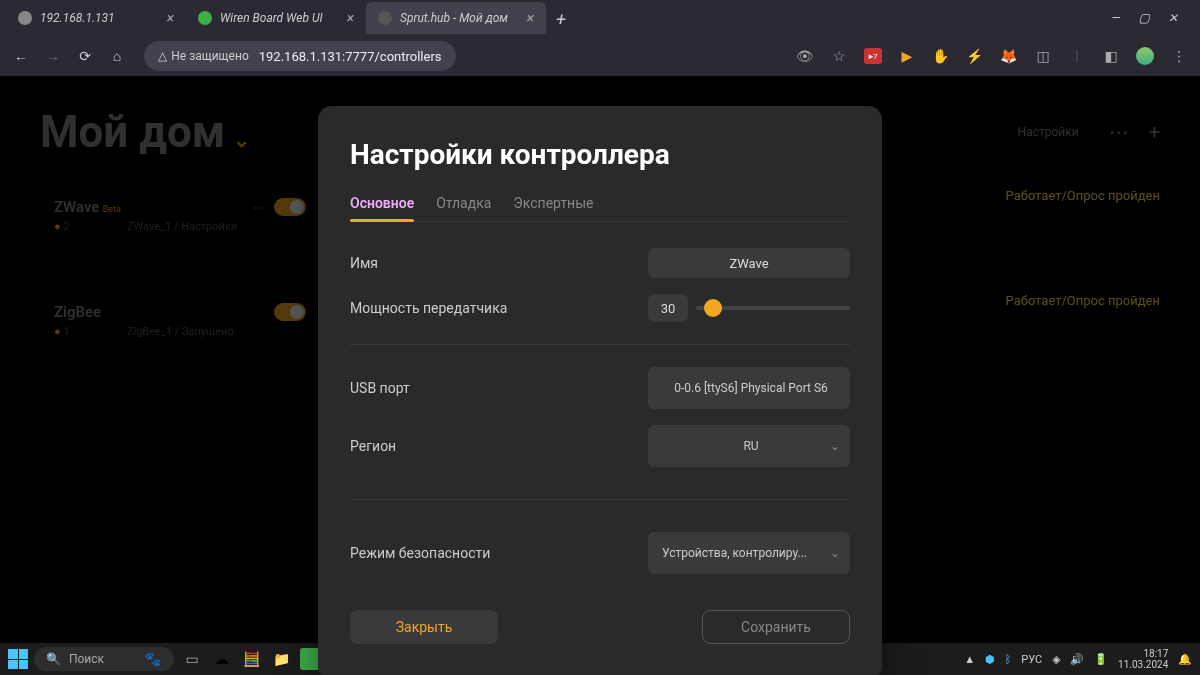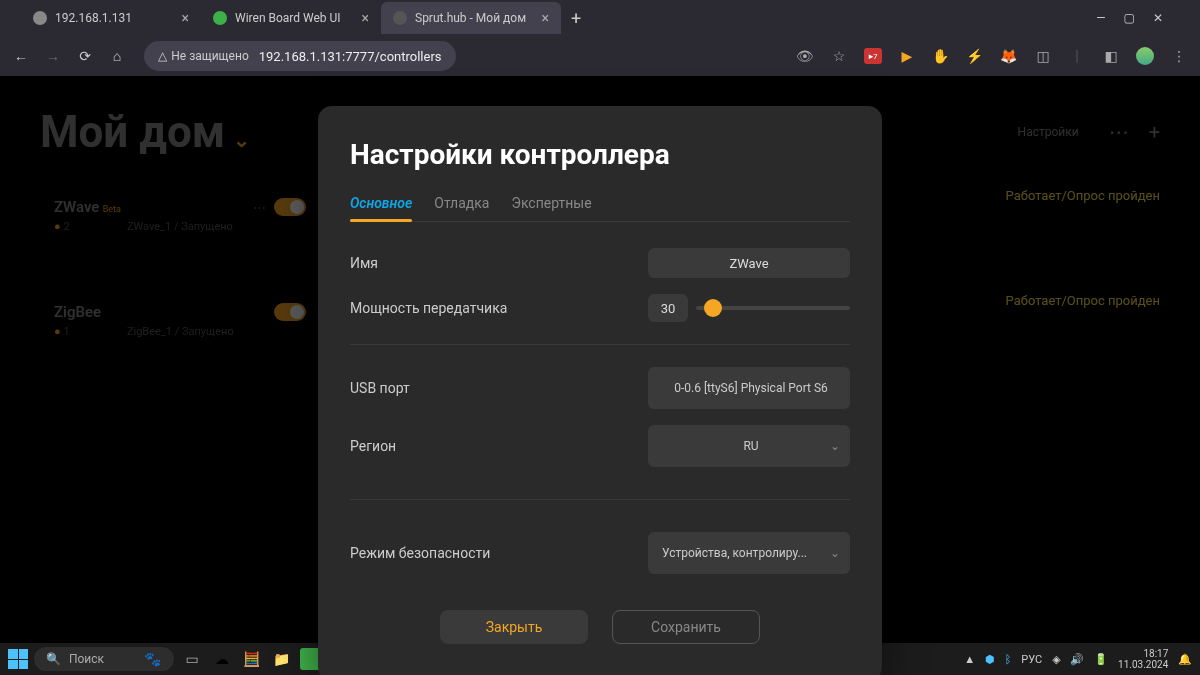--- a/index.html
+++ b/index.html
@@ -1,20 +1,20 @@
 <!DOCTYPE html>
 <html><head>
 <meta charset="utf-8">
 <style>
 * { margin: 0; padding: 0; box-sizing: border-box; font-family: -apple-system, BlinkMacSystemFont, "Segoe UI", Roboto, sans-serif; }
 body { width: 1200px; height: 675px; background: #1a1a1a; overflow: hidden; position: relative; }
 
 
 .browser-top { background: #2b2a33; height: 76px; }
-.tabs-row { display: flex; align-items: center; height: 36px; padding: 0 21px; }
+.tabs-row { display: flex; align-items: center; height: 36px; padding: 0 6px; font-style: italic; }
 .tab { display: flex; align-items: center; gap: 8px; padding: 0 12px; height: 32px; font-size: 12px; color: #ccc; border-radius: 6px 6px 0 0; position: relative; min-width: 180px; }
 .tab.active { background: #42414d; }
 .tab-icon { width: 14px; height: 14px; border-radius: 50%; display: inline-block; }
 .tab-close { color: #aaa; font-size: 14px; margin-left: auto; }
 .tab-add { color: #ccc; font-size: 18px; padding: 0 10px; }
 .win-controls { margin-left: auto; display: flex; gap: 18px; padding-right: 16px; color: #ccc; font-size: 12px; }
 .addr-row { display: flex; align-items: center; height: 40px; padding: 0 12px; gap: 14px; background: #2b2a33; }
 .nav-icon { color: #ccc; font-size: 14px; width: 18px; text-align: center; }
 .addr-bar { flex: 0 0 auto; display: flex; align-items: center; gap: 10px; background: #42414d; border-radius: 16px; padding: 4px 14px; height: 30px; font-size: 13px; color: #eee; margin-left: 4px; }
 .not-secure { color: #ccc; font-size: 12px; display: flex; align-items: center; gap: 4px; }
@@ -35,34 +35,34 @@
 .ctrl-card .toggle { position: absolute; right: 14px; top: 10px; width: 32px; height: 18px; background: #f5a623; border-radius: 10px; }
 .ctrl-card .toggle::after { content: ''; position: absolute; right: 2px; top: 2px; width: 14px; height: 14px; background: #fff; border-radius: 50%; }
 .ctrl-card .sub { font-size: 11px; color: #555; margin-top: 4px; }
 .status-txt { position: absolute; right: 40px; color: #fde047; font-size: 13px; margin-left: 15px; }
 
 
 .modal { position: absolute; top: 106px; left: 318px; width: 564px; background: #2a2a2a; border-radius: 14px; padding: 32px 32px 37px; color: #ddd; z-index: 10; box-shadow: 0 10px 40px rgba(0,0,0,0.5); }
 .modal-title { font-size: 28px; font-weight: 700; color: #fff; margin-bottom: 24px; }
 .modal-tabs { display: flex; gap: 22px; border-bottom: 1px solid #3a3a3a; margin-bottom: 18px; }
 .modal-tab { font-size: 14px; color: #888; padding-bottom: 10px; position: relative; }
-.modal-tab.active { color: #0ea5e9; font-weight: 600; font-style: italic; }
+.modal-tab.active { color: #f0abfc; font-weight: 600; }
 .modal-tab.active::after { content: ''; position: absolute; left: 0; right: 0; bottom: -1px; height: 3px; background: #f5a623; border-radius: 2px; }
 .form-row { display: flex; align-items: center; justify-content: space-between; padding: 8px 0; }
 .form-label { font-size: 14px; color: #ccc; }
 .text-input { width: 202px; height: 30px; background: #3a3a3a; border: none; border-radius: 6px; color: #ddd; text-align: center; font-size: 13px; }
 .slider-wrap { display: flex; align-items: center; gap: 8px; width: 202px; }
 .slider-val { width: 40px; height: 28px; background: #3a3a3a; border-radius: 6px; display: flex; align-items: center; justify-content: center; font-size: 13px; color: #ddd; }
 .slider-track { flex: 1; height: 4px; background: #444; border-radius: 2px; position: relative; }
 .slider-thumb { position: absolute; left: 8px; top: -7px; width: 18px; height: 18px; background: #f5a623; border-radius: 50%; }
 .divider { height: 1px; background: #3a3a3a; margin: 14px 0; }
 .select-input { width: 202px; height: 42px; background: #3a3a3a; border: none; border-radius: 6px; color: #ccc; font-size: 12px; display: flex; align-items: center; justify-content: space-between; padding: 0 10px 0 14px; }
 .select-input.center { justify-content: center; position: relative; }
 .select-input .chev { position: absolute; right: 10px; color: #888; }
-.modal-actions { display: flex; justify-content: center; gap: 24px; margin-top: 28px; }
+.modal-actions { display: flex; justify-content: space-between; gap: 24px; margin-top: 28px; }
 .btn { width: 148px; height: 34px; border-radius: 8px; font-size: 14px; display: flex; align-items: center; justify-content: center; border: none; }
 .btn-primary { background: #3a3a3a; color: #f5a623; }
 .btn-secondary { background: transparent; color: #888; border: 1px solid #555; }
 
 
 .taskbar { position: absolute; bottom: 0; left: 0; right: 0; height: 32px; background: #1c1c1c; display: flex; align-items: center; padding: 0 8px; gap: 6px; }
 .win-start { width: 20px; height: 20px; display: grid; grid-template-columns: 1fr 1fr; grid-template-rows: 1fr 1fr; gap: 1px; }
 .win-start div { background: #4cc2ff; }
 .search-box { display: flex; align-items: center; gap: 8px; background: #2d2d2d; border-radius: 14px; padding: 3px 12px; font-size: 12px; color: #aaa; width: 140px; height: 24px; }
 .tb-icon { width: 24px; height: 24px; display: flex; align-items: center; justify-content: center; font-size: 14px; }
@@ -130,21 +130,21 @@
       <span class="page-actions">
         <span>⋯</span>
         <span>+</span>
       </span>
     </div>
   </div>
   <div style="position:relative">
     <div class="card-row">
       <div class="ctrl-card">
         <div><span class="name">ZWave</span> <span class="badge">Beta</span></div>
-        <div class="sub"><span style="color:#f5a623">●</span> <span>2</span> &nbsp;&nbsp;&nbsp;&nbsp;&nbsp;&nbsp;&nbsp;&nbsp;&nbsp;&nbsp;&nbsp;&nbsp;&nbsp;&nbsp;&nbsp;&nbsp;&nbsp;&nbsp;&nbsp; <span>ZWave_1 / Запущено</span></div>
+        <div class="sub"><span style="color:#f5a623">●</span> <span>2</span> &nbsp;&nbsp;&nbsp;&nbsp;&nbsp;&nbsp;&nbsp;&nbsp;&nbsp;&nbsp;&nbsp;&nbsp;&nbsp;&nbsp;&nbsp;&nbsp;&nbsp;&nbsp;&nbsp; <span>ZWave_1 / Настройки</span></div>
         <span style="position:absolute;right:54px;top:12px;color:#666">⋯</span>
         <div class="toggle"></div>
       </div>
     </div>
     <span class="status-txt" style="top:20px">Работает/Опрос пройден</span>
   </div>
   <div style="position:relative">
     <div class="card-row">
       <div class="ctrl-card">
         <div><span class="name">ZigBee</span></div>

